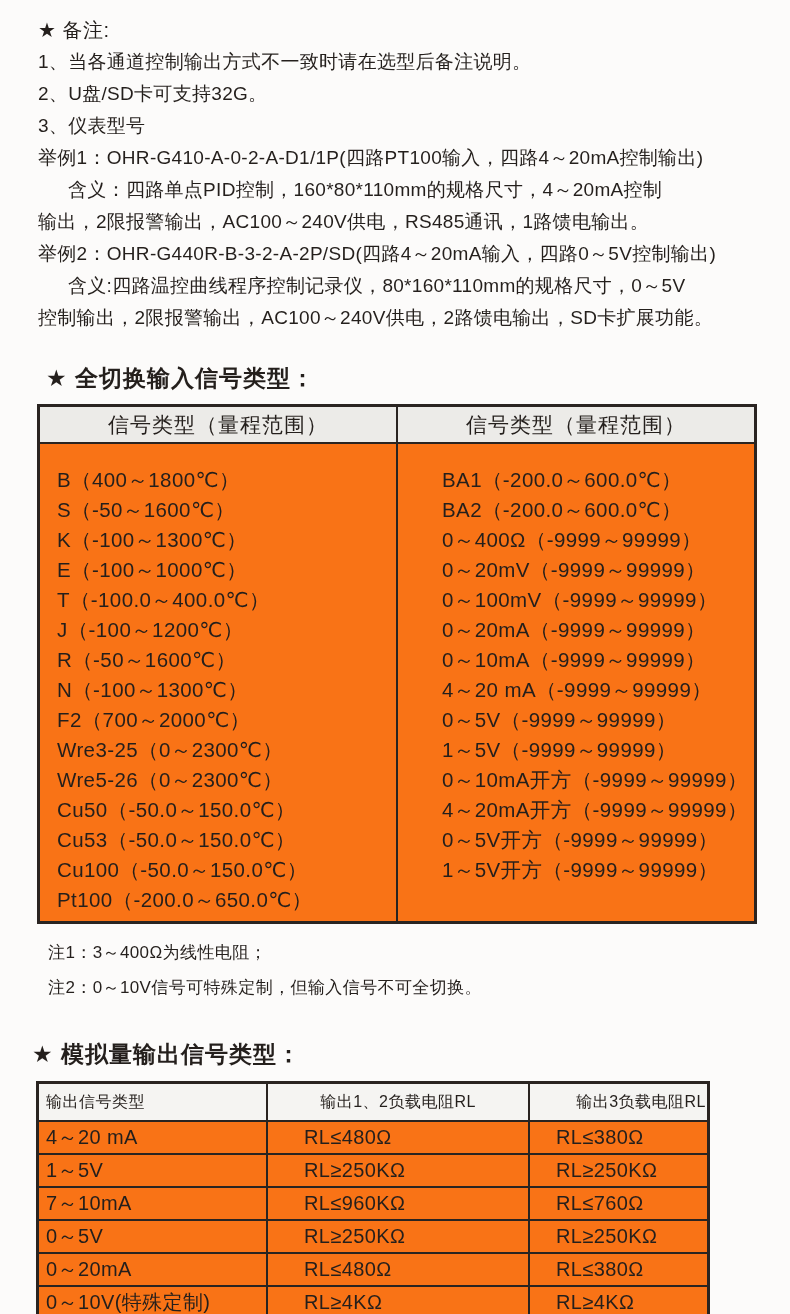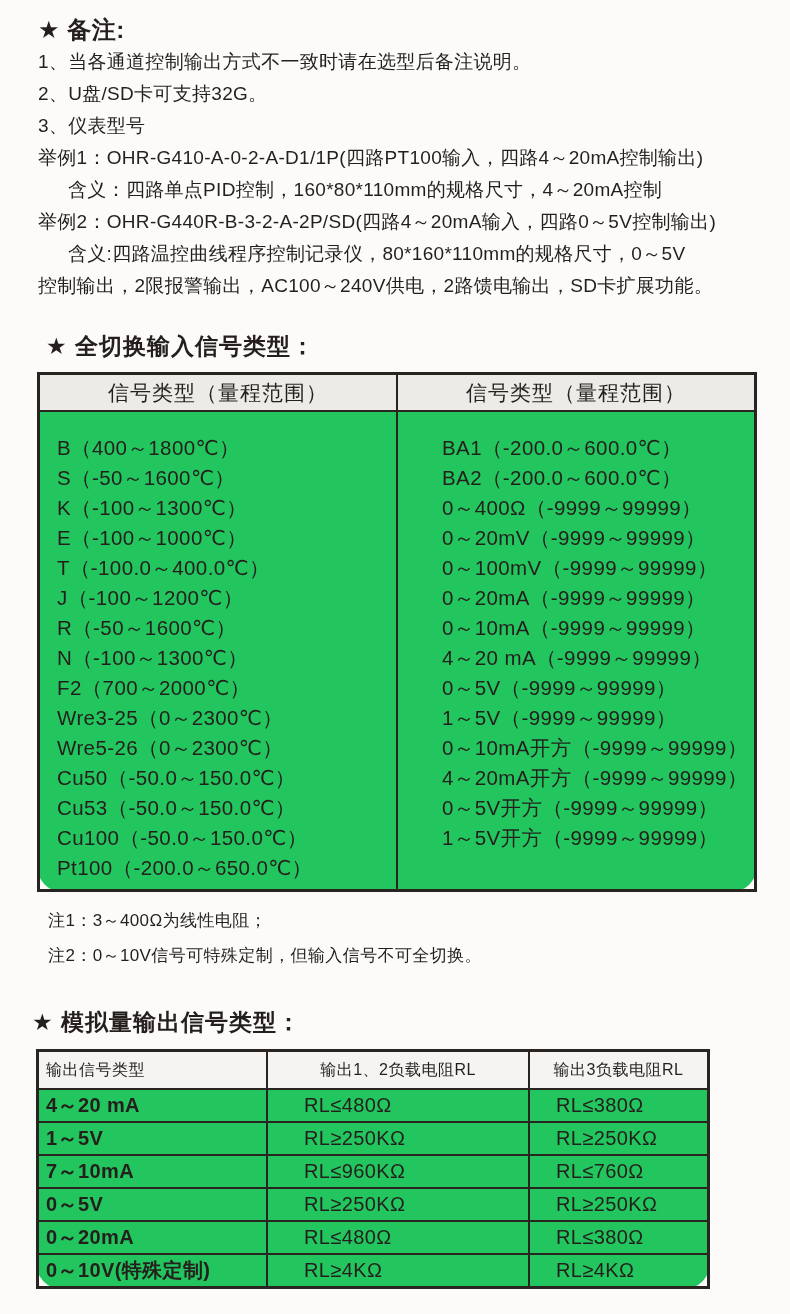--- a/index.html
+++ b/index.html
@@ -7,31 +7,31 @@
     width:790px;height:1314px;
     background:#fcfbfa;
     color:#241f1c;
     font-family:"Liberation Sans","DejaVu Sans",sans-serif;
     -webkit-font-smoothing:antialiased;
     overflow:hidden;
   }
   .page{position:relative;width:790px;height:1314px;box-sizing:border-box;padding:14px 33px 0 38px;}
 
   
-  .note-title{font-size:24px;font-weight:700;line-height:32px;letter-spacing:.5px;}
+  .note-title{font-size:20px;font-weight:400;line-height:32px;letter-spacing:.5px;}
   .note-line{font-size:19px;line-height:32px;letter-spacing:.3px;white-space:nowrap;}
   .note-line.indent{padding-left:30px;}
 
   
   .section-title{font-size:23px;font-weight:700;letter-spacing:1px;line-height:32px;}
   .section-title.first{margin:28px 0 0 8px;}
   .section-title.second{margin:38px 0 0 -6px;}
 
   
-  table{border-collapse:collapse;background:#22c55e;border-radius:26px;}
+  table{border-collapse:collapse;background:#f97316;}
   .tbl{border:3px solid #2a2421;}
   .tbl th,.tbl td{border:2px solid #2a2421;}
 
   
   #input-table{width:720px;margin-top:10px;margin-left:-1px;table-layout:fixed;}
   #input-table th{
     height:33px;background:#ecebe8;
     font-size:21px;font-weight:500;text-align:center;letter-spacing:1px;
   }
   #input-table td{vertical-align:top;padding-top:21px;padding-bottom:6px;}
@@ -45,38 +45,39 @@
   .range-note + .range-note{margin-top:11px;}
 
   
   #output-table{width:674px;margin-top:11px;margin-left:-2px;table-layout:fixed;}
   #output-table th{
     height:34px;background:#f5f4f2;
     font-size:16px;font-weight:500;letter-spacing:.5px;
   }
   #output-table th.c1{width:219px;text-align:left;padding-left:7px;}
   #output-table th.c2{width:258px;text-align:center;}
-  #output-table th.c3{text-align:center;}
+  #output-table th.c3{text-align:right;}
   #output-table td{height:29px;font-size:20px;letter-spacing:.4px;white-space:nowrap;}
-  #output-table td.c1{padding-left:7px;font-weight:bold;}
+  #output-table td.c1{padding-left:7px;}
   #output-table td.c2{padding-left:36px;}
   #output-table td.c3{padding-left:26px;}
 </style>
 </head>
 <body>
 
 <div class="page">
 
   <div>
     <div class="note-title">★ 备注:</div>
     <div class="note-line">1、当各通道控制输出方式不一致时请在选型后备注说明。</div>
     <div class="note-line">2、U盘/SD卡可支持32G。</div>
     <div class="note-line">3、仪表型号</div>
     <div class="note-line">举例1：OHR-G410-A-0-2-A-D1/1P(四路PT100输入，四路4～20mA控制输出)</div>
     <div class="note-line indent">含义：四路单点PID控制，160*80*110mm的规格尺寸，4～20mA控制</div>
+    <div class="note-line">输出，2限报警输出，AC100～240V供电，RS485通讯，1路馈电输出。</div>
     <div class="note-line">举例2：OHR-G440R-B-3-2-A-2P/SD(四路4～20mA输入，四路0～5V控制输出)</div>
     <div class="note-line indent">含义:四路温控曲线程序控制记录仪，80*160*110mm的规格尺寸，0～5V</div>
     <div class="note-line">控制输出，2限报警输出，AC100～240V供电，2路馈电输出，SD卡扩展功能。</div>
   </div>
 
   <div class="section-title first">★ 全切换输入信号类型：</div>
 
   <table id="input-table" class="tbl">
     <thead>
       <tr>

